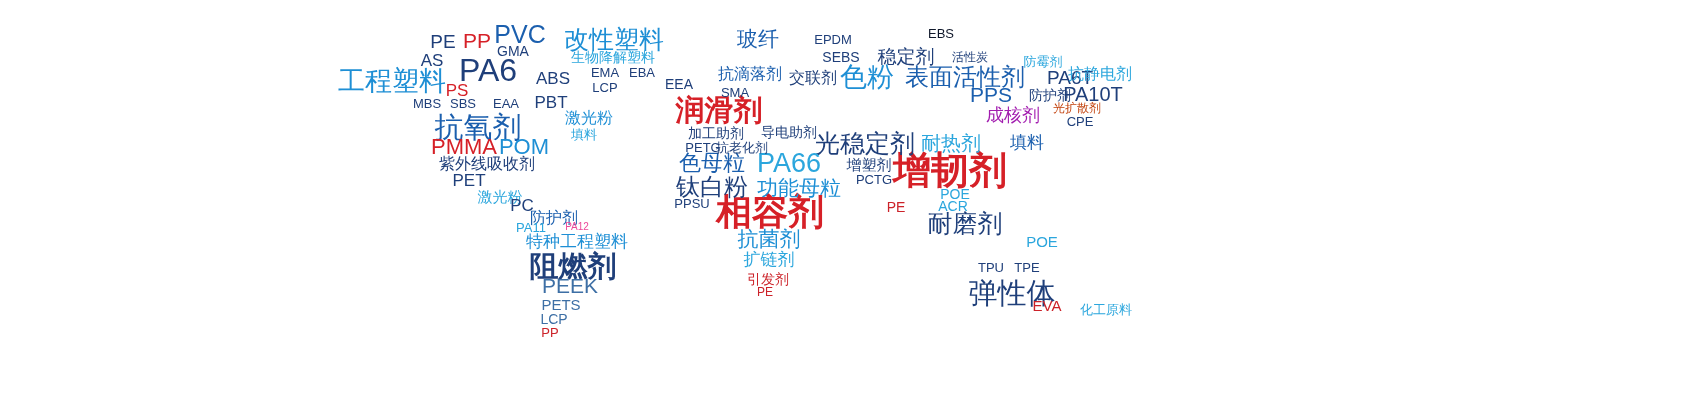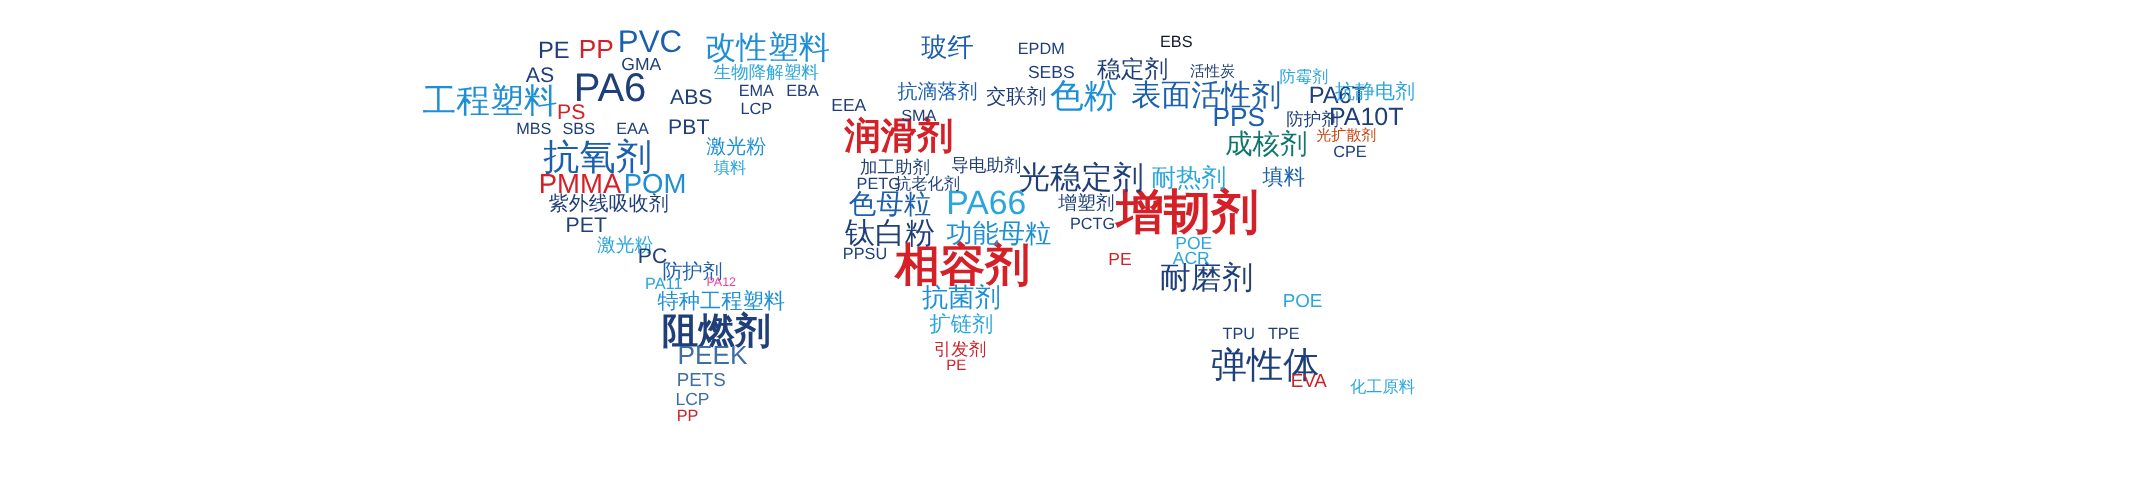--- a/index.html
+++ b/index.html
@@ -45,21 +45,21 @@
     <span class="word w-norm" style="left: 614px; top: 39px; font-size: 25px; color: rgb(30, 143, 213);">改性塑料</span>
     <span class="word w-norm" style="left: 867px; top: 77px; font-size: 27px; color: rgb(30, 143, 213);">色粉</span>
     <span class="word w-norm" style="left: 965px; top: 77px; font-size: 24px; color: rgb(27, 95, 174);">表面活性剂</span>
     <span class="word w-norm" style="left: 865px; top: 143px; font-size: 25px; color: rgb(31, 63, 122);">光稳定剂</span>
     <span class="word w-norm" style="left: 1012px; top: 293px; font-size: 29px; color: rgb(31, 63, 122);">弹性体</span>
     <span class="word w-norm" style="left: 965px; top: 223px; font-size: 25px; color: rgb(31, 63, 122);">耐磨剂</span>
     <span class="word w-norm" style="left: 789px; top: 163px; font-size: 27px; color: rgb(43, 166, 221);">PA66</span>
     <span class="word w-norm" style="left: 712px; top: 187px; font-size: 24px; color: rgb(31, 63, 122);">钛白粉</span>
     <span class="word w-norm" style="left: 712px; top: 163px; font-size: 22px; color: rgb(27, 95, 174);">色母粒</span>
     <span class="word w-norm" style="left: 799px; top: 187px; font-size: 21px; color: rgb(30, 143, 213);">功能母粒</span>
-    <span class="word w-norm" style="left: 1013px; top: 115px; font-size: 22px; color: #0f766e;">成核剂</span>
+    <span class="word w-norm" style="left: 1013px; top: 115px; font-size: 18px; color: #a21caf;">成核剂</span>
     <span class="word w-norm" style="left: 464px; top: 147px; font-size: 22px; color: rgb(214, 32, 39);">PMMA</span>
     <span class="word w-norm" style="left: 524px; top: 147px; font-size: 22px; color: rgb(30, 143, 213);">POM</span>
     <span class="word w-norm" style="left: 951px; top: 143px; font-size: 20px; color: rgb(43, 166, 221);">耐热剂</span>
     <span class="word w-norm" style="left: 520px; top: 34px; font-size: 25px; color: rgb(27, 95, 174);">PVC</span>
     <span class="word w-norm" style="left: 769px; top: 238px; font-size: 21px; color: rgb(30, 143, 213);">抗菌剂</span>
     <span class="word w-norm" style="left: 758px; top: 38px; font-size: 21px; color: rgb(27, 95, 174);">玻纤</span>
     <span class="word w-norm" style="left: 570px; top: 285px; font-size: 21px; color: rgb(61, 111, 165);">PEEK</span>
     <span class="word w-norm" style="left: 906px; top: 56px; font-size: 19px; color: rgb(31, 63, 122);">稳定剂</span>
     <span class="word w-norm" style="left: 769px; top: 259px; font-size: 17px; color: rgb(43, 166, 221);">扩链剂</span>
     <span class="word w-norm" style="left: 477px; top: 40px; font-size: 21px; color: rgb(214, 32, 39);">PP</span>
@@ -67,21 +67,21 @@
     <span class="word w-norm" style="left: 991px; top: 94px; font-size: 21px; color: rgb(27, 95, 174);">PPS</span>
     <span class="word w-norm" style="left: 1093px; top: 94px; font-size: 20px; color: rgb(31, 63, 122);">PA10T</span>
     <span class="word w-norm" style="left: 1070px; top: 77px; font-size: 19px; color: rgb(31, 63, 122);">PA6T</span>
     <span class="word w-norm" style="left: 577px; top: 241px; font-size: 17px; color: rgb(30, 143, 213);">特种工程塑料</span>
     <span class="word w-norm" style="left: 487px; top: 164px; font-size: 16px; color: rgb(31, 63, 122);">紫外线吸收剂</span>
     <span class="word w-norm" style="left: 613px; top: 57px; font-size: 14px; color: rgb(43, 166, 221);">生物降解塑料</span>
     <span class="word w-norm" style="left: 1100px; top: 74px; font-size: 16px; color: rgb(43, 166, 221);">抗静电剂</span>
     <span class="word w-norm" style="left: 1027px; top: 142px; font-size: 17px; color: rgb(27, 95, 174);">填料</span>
     <span class="word w-norm" style="left: 750px; top: 74px; font-size: 16px; color: rgb(27, 95, 174);">抗滴落剂</span>
     <span class="word w-norm" style="left: 813px; top: 78px; font-size: 16px; color: rgb(31, 63, 122);">交联剂</span>
-    <span class="word w-norm" style="left: 869px; top: 164px; font-size: 15px; color: rgb(31, 63, 122); font-family: Liberation Mono, monospace;">增塑剂</span>
+    <span class="word w-norm" style="left: 869px; top: 164px; font-size: 15px; color: rgb(31, 63, 122);">增塑剂</span>
     <span class="word w-norm" style="left: 589px; top: 118px; font-size: 16px; color: rgb(30, 143, 213);">激光粉</span>
     <span class="word w-norm" style="left: 500px; top: 196px; font-size: 15px; color: rgb(43, 166, 221);">激光粉</span>
     <span class="word w-norm" style="left: 554px; top: 218px; font-size: 16px; color: rgb(27, 95, 174);">防护剂</span>
     <span class="word w-norm" style="left: 1050px; top: 95px; font-size: 14px; color: rgb(31, 63, 122);">防护剂</span>
     <span class="word w-norm" style="left: 716px; top: 133px; font-size: 14px; color: rgb(31, 63, 122);">加工助剂</span>
     <span class="word w-norm" style="left: 789px; top: 132px; font-size: 14px; color: rgb(31, 63, 122); text-align: right;">导电助剂</span>
     <span class="word w-norm" style="left: 742px; top: 147px; font-size: 13px; color: rgb(31, 63, 122);">抗老化剂</span>
     <span class="word w-norm" style="left: 1043px; top: 61px; font-size: 13px; color: rgb(43, 166, 221);">防霉剂</span>
     <span class="word w-norm" style="left: 1077px; top: 108px; font-size: 12px; color: #c2410c;">光扩散剂</span>
     <span class="word w-norm" style="left: 970px; top: 57px; font-size: 12px; color: rgb(31, 63, 122);">活性炭</span>

